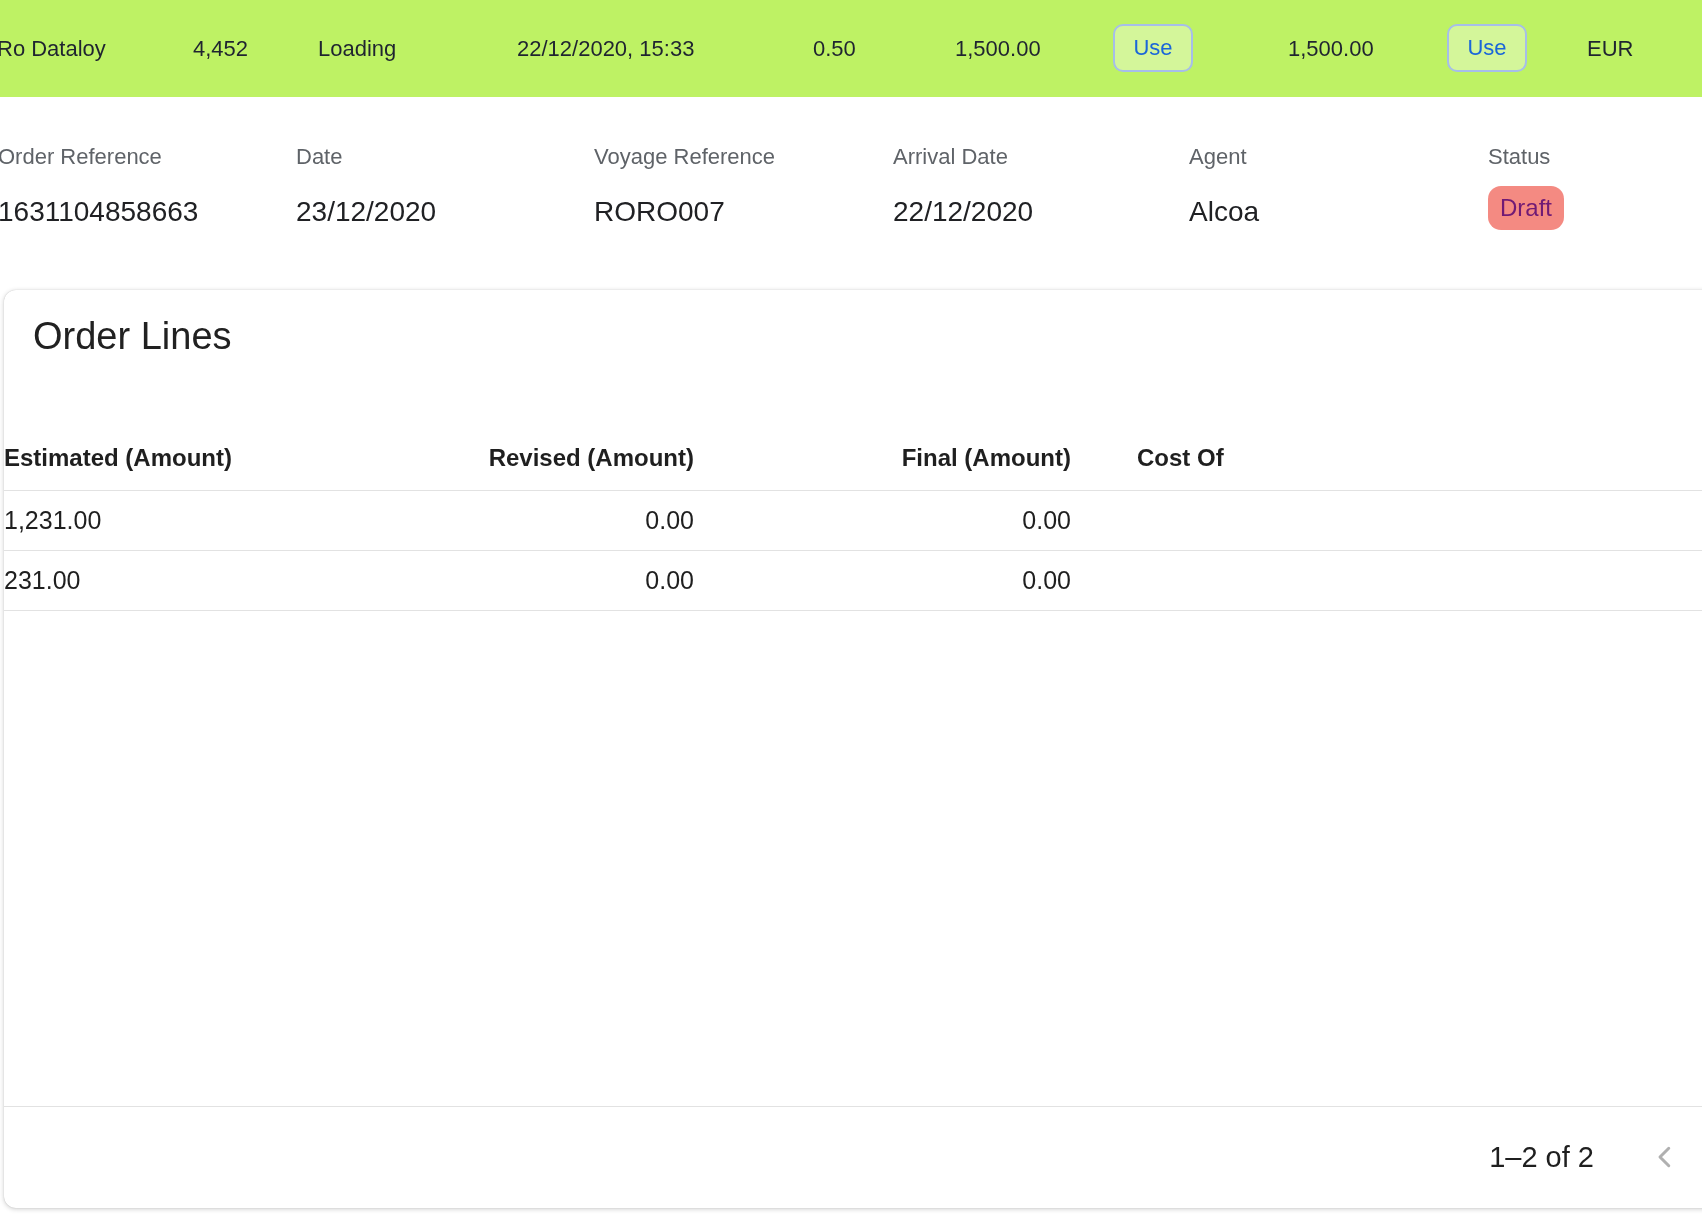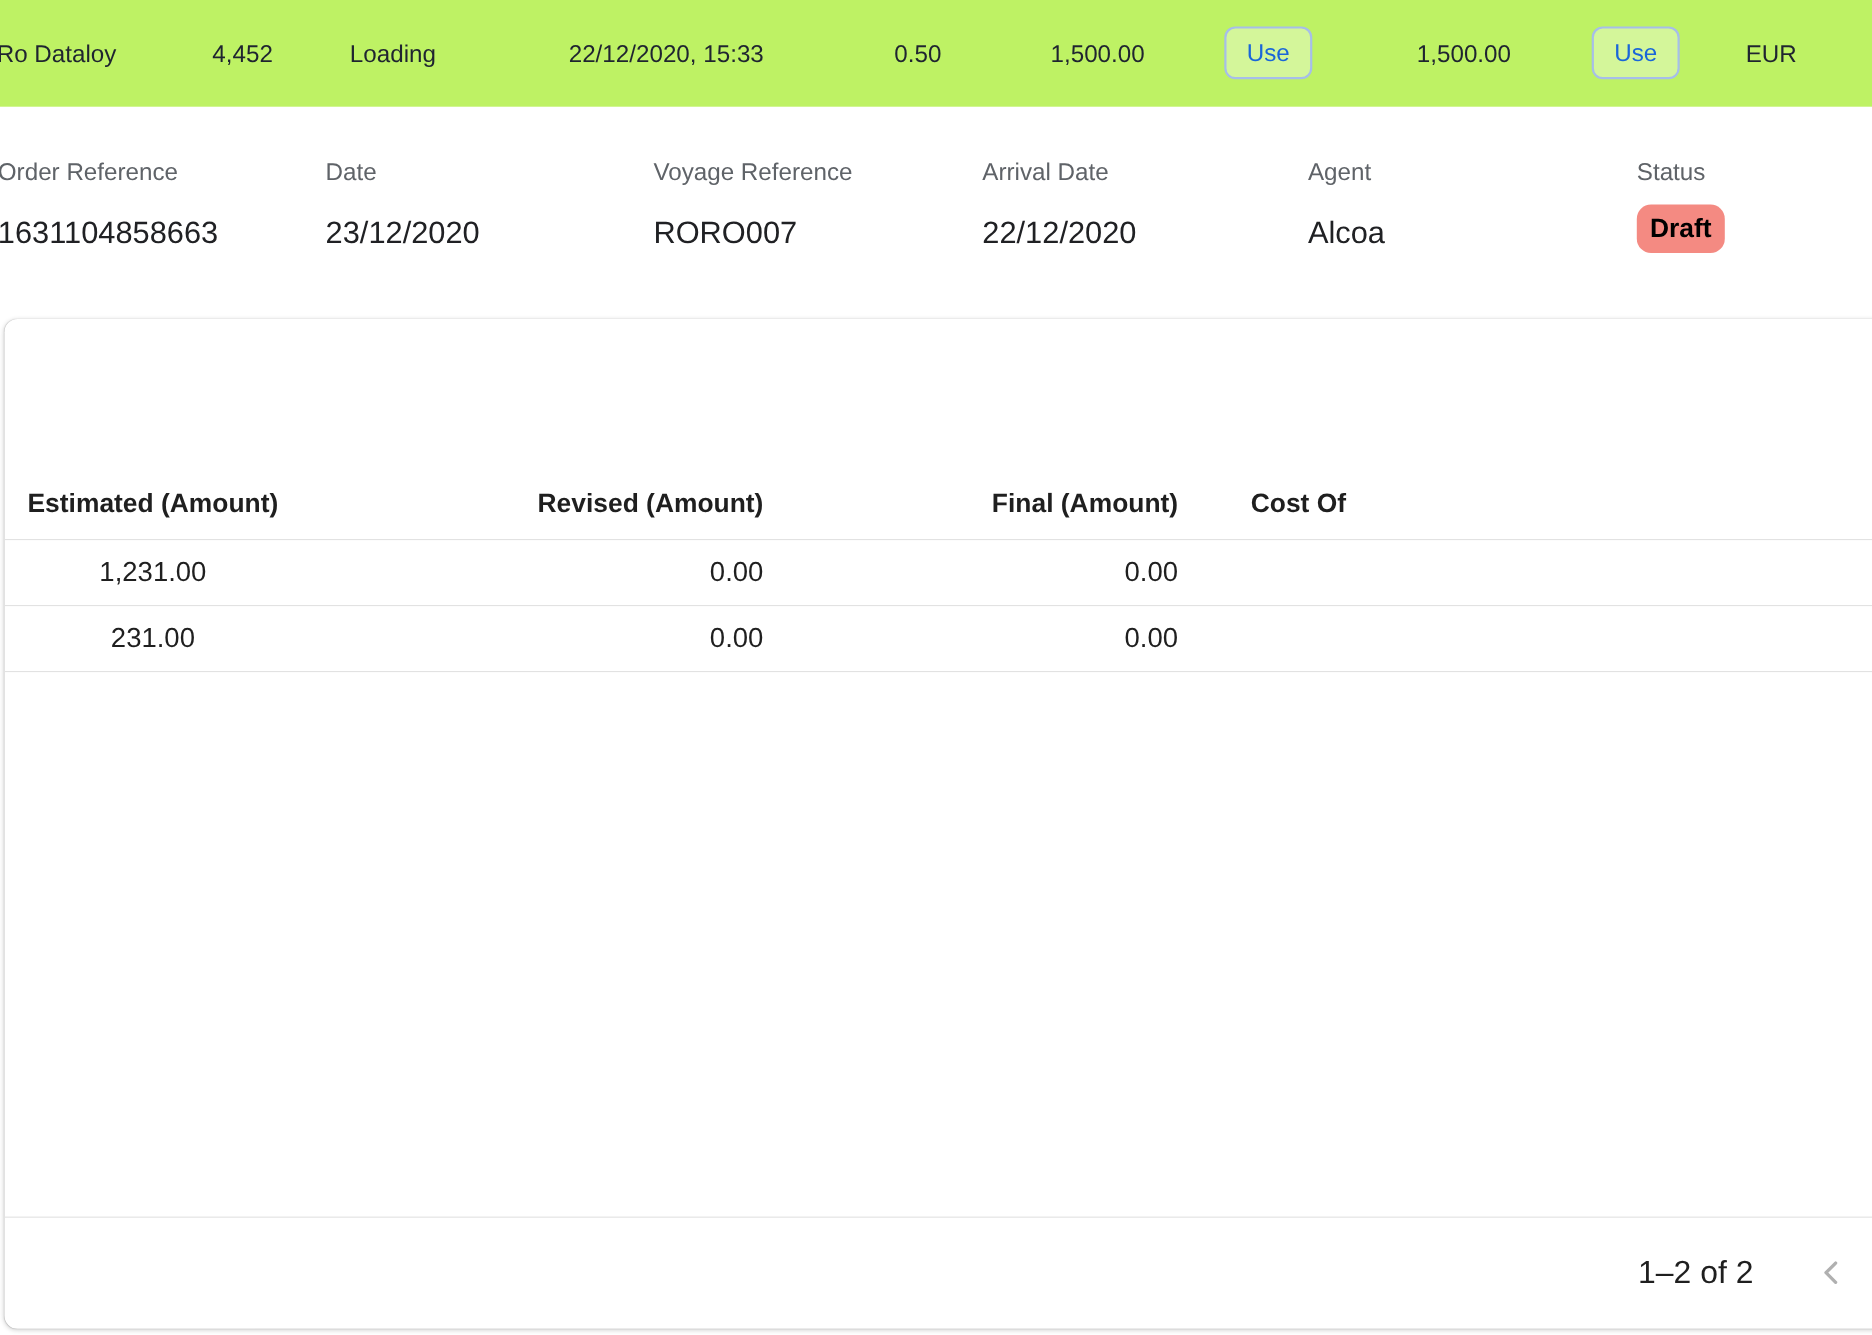--- a/index.html
+++ b/index.html
@@ -62,21 +62,21 @@
   .ol-table { position: absolute; top: 136px; left: 0; width: 100%; }
   .trow {
     display: flex; align-items: center;
     border-bottom: 1px solid #e2e2e2;
     box-sizing: border-box;
   }
   .trow.head { height: 65px; font-size: 24px; font-weight: bold; color: #1f1f1f; }
   .trow.body { height: 60px; font-size: 25px; color: #1f1f1f; }
   .tc { box-sizing: border-box; white-space: nowrap; }
   .tc.c1 { width: 426px; padding-left: 26px; text-align: left; }
-  .tc.c2 { width: 270px; text-align: center; }
+  .tc.c2 { width: 270px; text-align: left; }
   .tc.c3 { width: 420px; text-align: right; }
   .tc.c4 { width: 377px; text-align: right; }
   .tc.c5 { flex: 1; padding-left: 66px; text-align: left; }
 
   
   .paginator {
     position: absolute; top: 816px; left: 0;
     width: 100%; height: 101px;
     border-top: 1px solid #e2e2e2;
     display: flex; align-items: center; justify-content: flex-end;
@@ -121,25 +121,26 @@
   <div class="field" style="left:893px">
     <div class="flabel">Arrival Date</div>
     <div class="fvalue">22/12/2020</div>
   </div>
   <div class="field" style="left:1189px">
     <div class="flabel">Agent</div>
     <div class="fvalue">Alcoa</div>
   </div>
   <div class="field" style="left:1488px">
     <div class="flabel">Status</div>
-    <div><span class="badge" style="background: rgb(244, 138, 130); color: #000000; font-weight: bold;">Draft</span></div>
+    <div><span class="badge" style="background: rgb(244, 138, 130); color: #701a75;">Draft</span></div>
   </div>
 </div>
 
 <div class="card">
+  <div class="card-title">Order Lines</div>
 
   <div class="ol-table">
     <div class="trow head">
       <div class="tc c2">Estimated (Amount)</div>
       <div class="tc c3">Revised (Amount)</div>
       <div class="tc c4">Final (Amount)</div>
       <div class="tc c5">Cost Of</div>
     </div>
 
     <div class="trow body">

